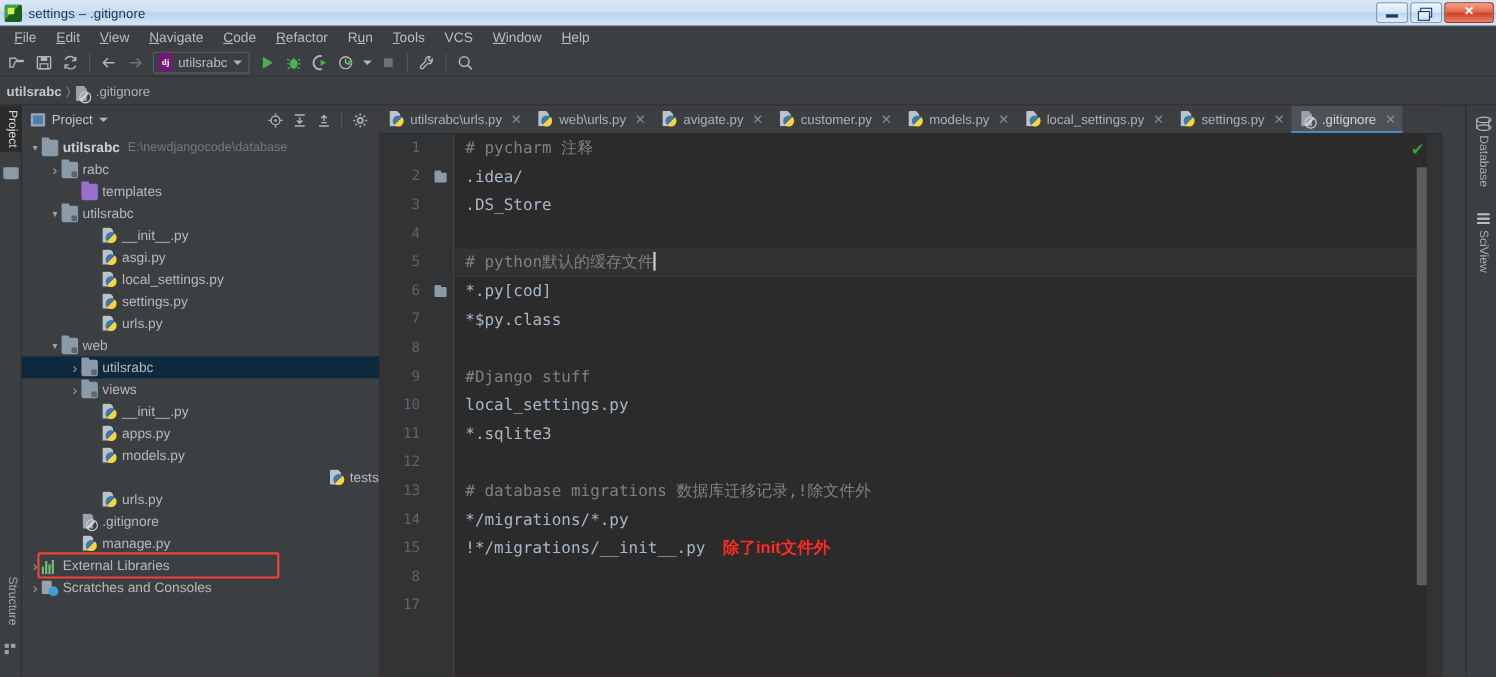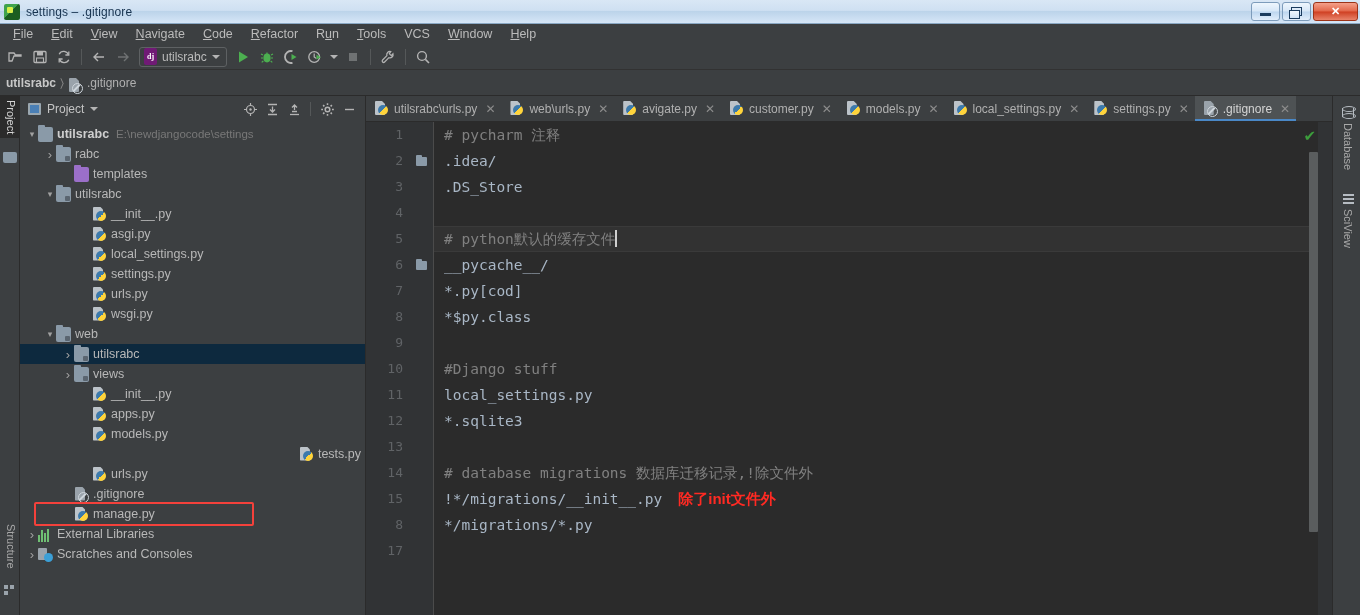--- a/index.html
+++ b/index.html
@@ -192,21 +192,21 @@
   .ic-scr::before{content:"";position:absolute;left:0;top:1px;width:9px;height:12px;background:#9aa3ab;border-radius:1px;}
   .ic-scr::after{content:"";position:absolute;right:0;bottom:0;width:9px;height:9px;background:#3b9fd6;border-radius:50%;}
 
   .red-box {
     position: absolute; left: 34px; top: 502px; width: 220px; height: 24px;
     border: 2px solid #f4413b; border-radius: 2px; pointer-events: none; z-index: 30;
   }
 
   
   .editor-area {
-    position: absolute; top: 96px; left: 366px; width: 966px; height: 519px;
+    position: absolute; top: 96px; left: 345px; width: 966px; height: 519px;
     background: #7f1d1d;
   }
   .tabstrip {
     height: 26px; background: #3c3f41; display: flex; align-items: stretch;
     border-bottom: 1px solid #2b2b2b; overflow: hidden;
   }
   .etab {
     display: flex; align-items: center; gap: 5px; padding: 0 6px 0 8px;
     font-size: 12px; color: #b0b0b0; position: relative; white-space: nowrap;
     border-right: none;
@@ -477,21 +477,21 @@
               <path d="M3 7.5h9" stroke="#b4b4b4" stroke-width="1.4"></path>
             </svg>
         </div>
       </div>
     </div>
     <div class="tree" id="tree">
         <div class="row" style="padding-left: 6px;">
           <span class="arrow">▾</span>
           <span class="ico ic-folder"></span>
           <span class="lbl bold">utilsrabc</span>
-          <span class="path">E:\newdjangocode\settings</span>
+          <span class="path">E:\newdjangocode\database</span>
         </div>
         <div class="row" style="padding-left: 24px;">
           <span class="arrow" style="font-size: 13px;">›</span>
           <span class="ico ic-folder mod"></span>
           <span class="lbl">rabc</span>
         </div>
         <div class="row" style="padding-left: 42px;">
           <span class="arrow"></span>
           <span class="ico ic-folder purple"></span>
           <span class="lbl">templates</span>
@@ -518,25 +518,20 @@
         </div>
         <div class="row" style="padding-left: 60px;">
           <span class="arrow"></span>
           <span class="ico ic-py"></span>
           <span class="lbl">settings.py</span>
         </div>
         <div class="row" style="padding-left: 60px;">
           <span class="arrow"></span>
           <span class="ico ic-py"></span>
           <span class="lbl">urls.py</span>
-        </div>
-        <div class="row" style="padding-left: 60px;">
-          <span class="arrow"></span>
-          <span class="ico ic-py"></span>
-          <span class="lbl">wsgi.py</span>
         </div>
         <div class="row" style="padding-left: 24px;">
           <span class="arrow">▾</span>
           <span class="ico ic-folder mod"></span>
           <span class="lbl">web</span>
         </div>
         <div class="row sel" style="padding-left: 42px;">
           <span class="arrow" style="font-size: 13px;">›</span>
           <span class="ico ic-folder mod"></span>
           <span class="lbl">utilsrabc</span>
@@ -668,31 +663,30 @@
           <div class="ln">15</div>
           <div class="ln">8</div>
           <div class="ln">17</div>
         </div>
       <div class="code" id="code">
           <div class="cline"><span class="cmt"># pycharm 注释</span></div>
           <div class="cline"><span class="">.idea/</span></div>
           <div class="cline"><span class="">.DS_Store</span></div>
           <div class="cline"><span class=""></span></div>
           <div class="cline current"><span class="cmt"># python默认的缓存文件</span><span class="cursor"></span></div>
-          <div class="cline"><span class="">__pycache__/</span></div>
           <div class="cline"><span class="">*.py[cod]</span></div>
           <div class="cline"><span class="">*$py.class</span></div>
           <div class="cline"><span class=""></span></div>
           <div class="cline"><span class="cmt">#Django stuff</span></div>
           <div class="cline"><span class="">local_settings.py</span></div>
           <div class="cline"><span class="">*.sqlite3</span></div>
           <div class="cline"><span class=""></span></div>
           <div class="cline"><span class="cmt"># database migrations 数据库迁移记录,!除文件外</span></div>
+          <div class="cline"><span class="">*/migrations/*.py</span></div>
           <div class="cline"><span class="">!*/migrations/__init__.py</span><span class="annot" style="color: rgb(255, 42, 35);">除了init文件外</span></div>
-          <div class="cline"><span class="">*/migrations/*.py</span></div>
           <div class="cline"><span class=""></span></div>
         </div>
       <div class="inspect-gutter"></div>
       <div class="vscroll"></div>
       <div class="ok-check">✔</div>
     </div>
   </div>
 
   <div class="right-strip">
     <div class="rtab" style="position:absolute;top:4px;left:5px;">

